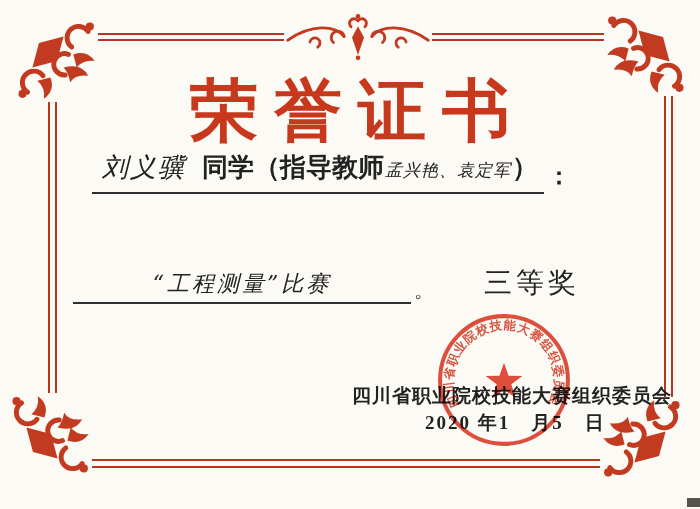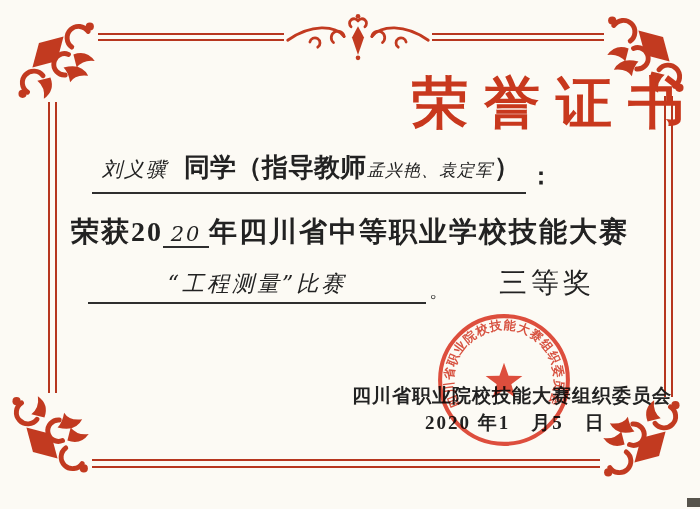--- a/index.html
+++ b/index.html
@@ -25,58 +25,58 @@
   .orn { position:absolute; background:var(--paper, #fcfaf4); z-index:2; }
   .orn svg { display:block; width:100%; height:100%; }
   .orn-tl { left:16px;  top:20px;    width:82px;  height:82px; }
   .orn-tr { right:14px; top:14px;    width:82px;  height:82px; }
   .orn-bl { left:10px;  bottom:34px; width:82px;  height:82px; }
   .orn-br { right:18px; bottom:30px; width:82px;  height:82px; }
   .orn-top { left:284px; top:0px; width:148px; height:74px; }
 
   .title {
     position:absolute; top:66px; left:0; width:100%;
-    text-align:right;
-    font-size:56px; font-weight:900;
+    text-align:center;
+    font-size:68px; font-weight:900;
     color:var(--title-red, #c8381d);
     letter-spacing:16px; text-indent:16px;
     z-index:3;
   }
 
   .ink { color:var(--ink, #222222); }
   .printed { font-weight:700; }
   .hand { font-family:"DejaVu Serif", serif; font-style:italic; font-weight:500; }
 
   .name-row {
     position:absolute; left:92px; top:150px; z-index:3;
     display:flex; align-items:flex-end;
   }
   .name-underline-group {
     display:flex; align-items:baseline;
     border-bottom:2px solid #2e2e2e;
     padding:0 6px 3px 10px; min-width:336px;
   }
-  .recipient-name { font-size:20px; margin-right:16px; letter-spacing:2px; }
+  .recipient-name { font-size:26px; margin-right:16px; letter-spacing:2px; }
   .salutation   { font-size:26px;font-family:Liberation Mono, monospace; }
   .teachers     { font-size:17px; margin:7px 1px; letter-spacing:1px; }
   .close-paren  { font-size:26px; }
   .colon        { font-size:24px; font-weight:700; margin:0 0 2px 3px; }
 
   .award-line {
     position:absolute; top:213px; left:0; width:100%; z-index:3;
     text-align:center; font-size:28px; font-weight:700; letter-spacing:2px;
   }
   .year-fill {
     display:inline-block; min-width:46px;
     border-bottom:2px solid #2e2e2e;
     font-size:21px; font-weight:500; text-align:center;
   }
 
   .event-line {
-    position:absolute; top:264px; left:88px; z-index:3;
+    position:absolute; top:264px; left:73px; z-index:3;
     display:flex; align-items:flex-end;
   }
   .event-underline {
     width:338px; border-bottom:2px solid #2e2e2e;
     text-align:center; padding-bottom:3px;
   }
   .event-fill { font-size:22px; letter-spacing:3px; }
   .period { font-size:20px; margin:0 0 0 3px; }
   .award-grade { font-size:28px; font-weight:400; margin:0 0 2px 50px; letter-spacing:4px; }
 
@@ -201,23 +201,20 @@
   <div class="name-row">
     <span class="name-underline-group">
       <span class="hand recipient-name ink">刘义骥</span>
       <span class="printed salutation ink">同学（指导教师</span>
       <span class="hand teachers ink">孟兴艳、袁定军</span>
       <span class="printed close-paren ink">）</span>
     </span>
     <span class="colon ink">：</span>
   </div>
 
-  <div class="award-line ink">
-    <span>荣获20</span><span class="hand year-fill">20</span><span>年四川省中等职业学校技能大赛</span>
-  </div>
 
   <div class="event-line ink">
     <span class="event-underline">
       <span class="hand event-fill">“工程测量”比赛</span>
     </span>
     <span class="period">。</span>
     <span class="award-grade">三等奖</span>
   </div>
 
   <div class="committee ink">四川省职业院校技能大赛组织委员会</div>

